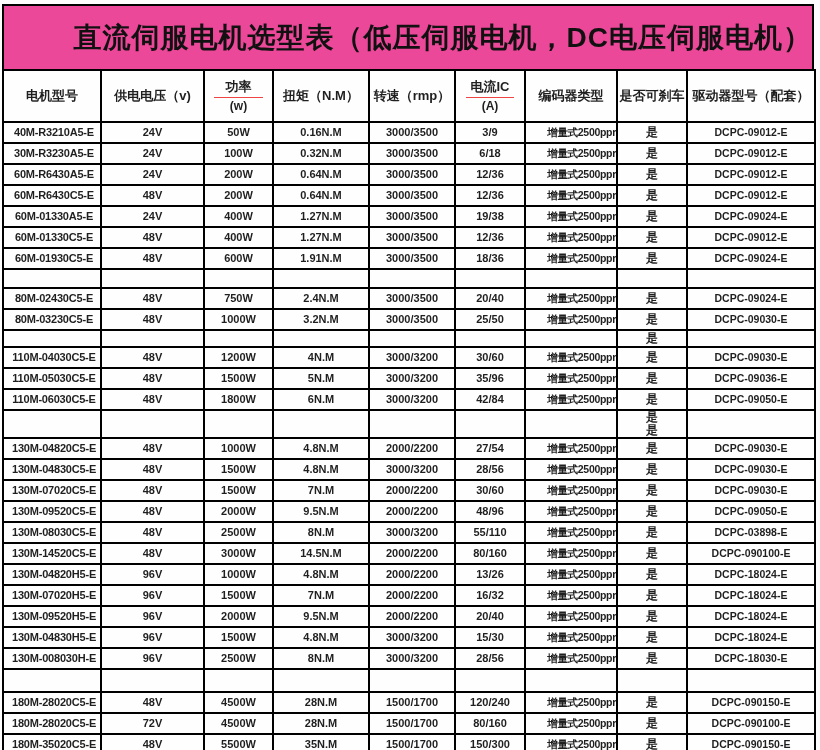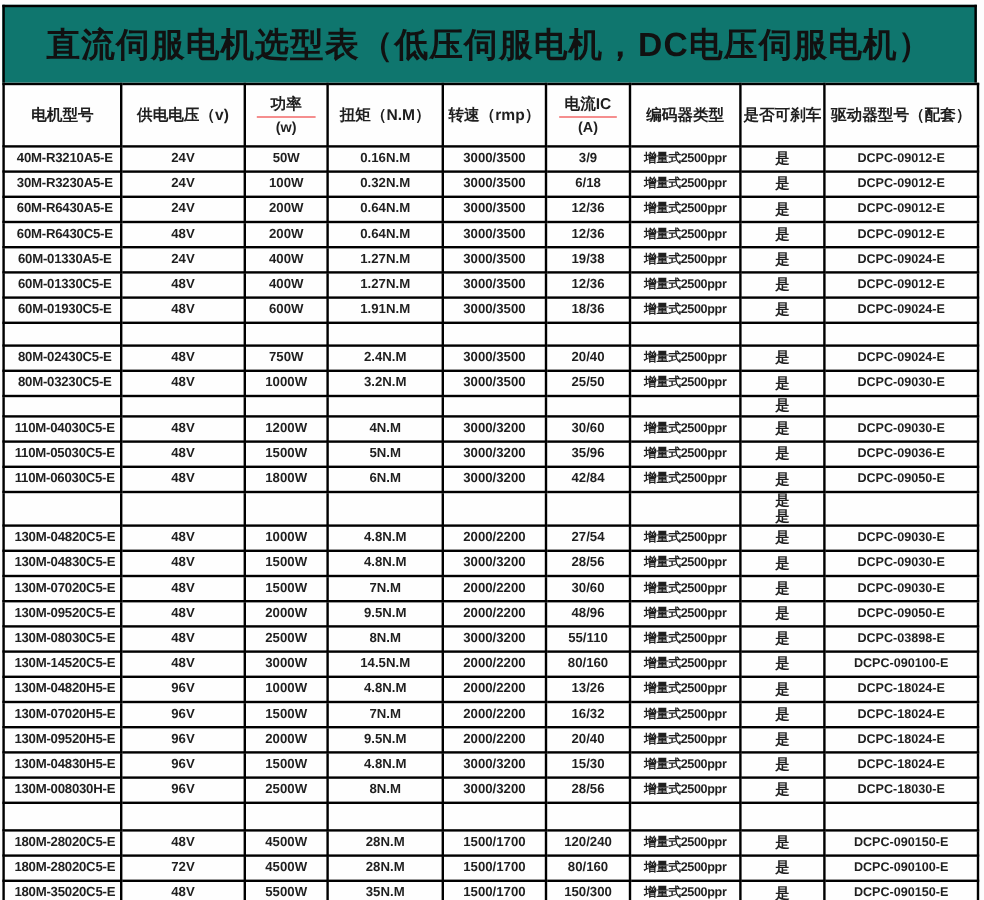--- a/index.html
+++ b/index.html
@@ -19,22 +19,22 @@
     left: 2px;
     top: 4px;
     width: 812px;
   }
   .title-box {
     border: 2px solid #000;
     border-bottom: none;
     height: 63px;
     display: flex;
     align-items: center;
-    justify-content: center;
-    background: #0f766e;
+    justify-content: flex-end;
+    background: #ec4899;
   }
   .title-box .title {
     font-size: 28px;
     font-weight: 700;
     letter-spacing: 1px;
     color: #111;
     white-space: nowrap;
   }
   table.selection {
     border-collapse: collapse;
@@ -71,20 +71,21 @@
     font-size: 11px;
   }
   table.selection td:first-child {
     text-align: center;
     padding-left: 4px;
     letter-spacing: -0.2px;
   }
   table.selection td:nth-child(7) {
     font-size: 10.5px;
     letter-spacing: -0.3px;
+    text-align: right;
   }
   table.selection td:nth-child(8) {
     font-size: 12px;
     white-space: pre-line;
   }
   table.selection td:nth-child(9) {
     font-size: 10.5px;
   }
   tr.sep-a td { height: 17px; }
   tr.sep-b td { height: 15px; }

